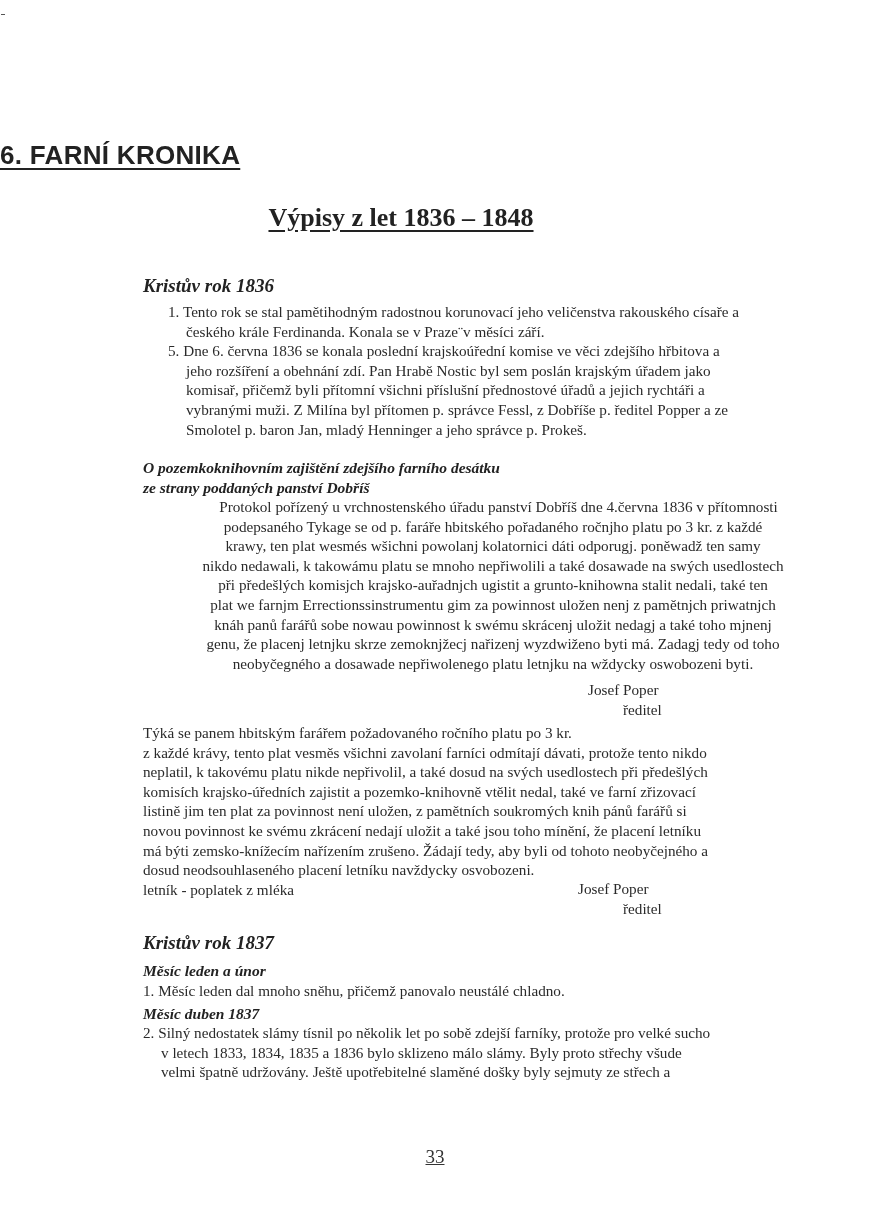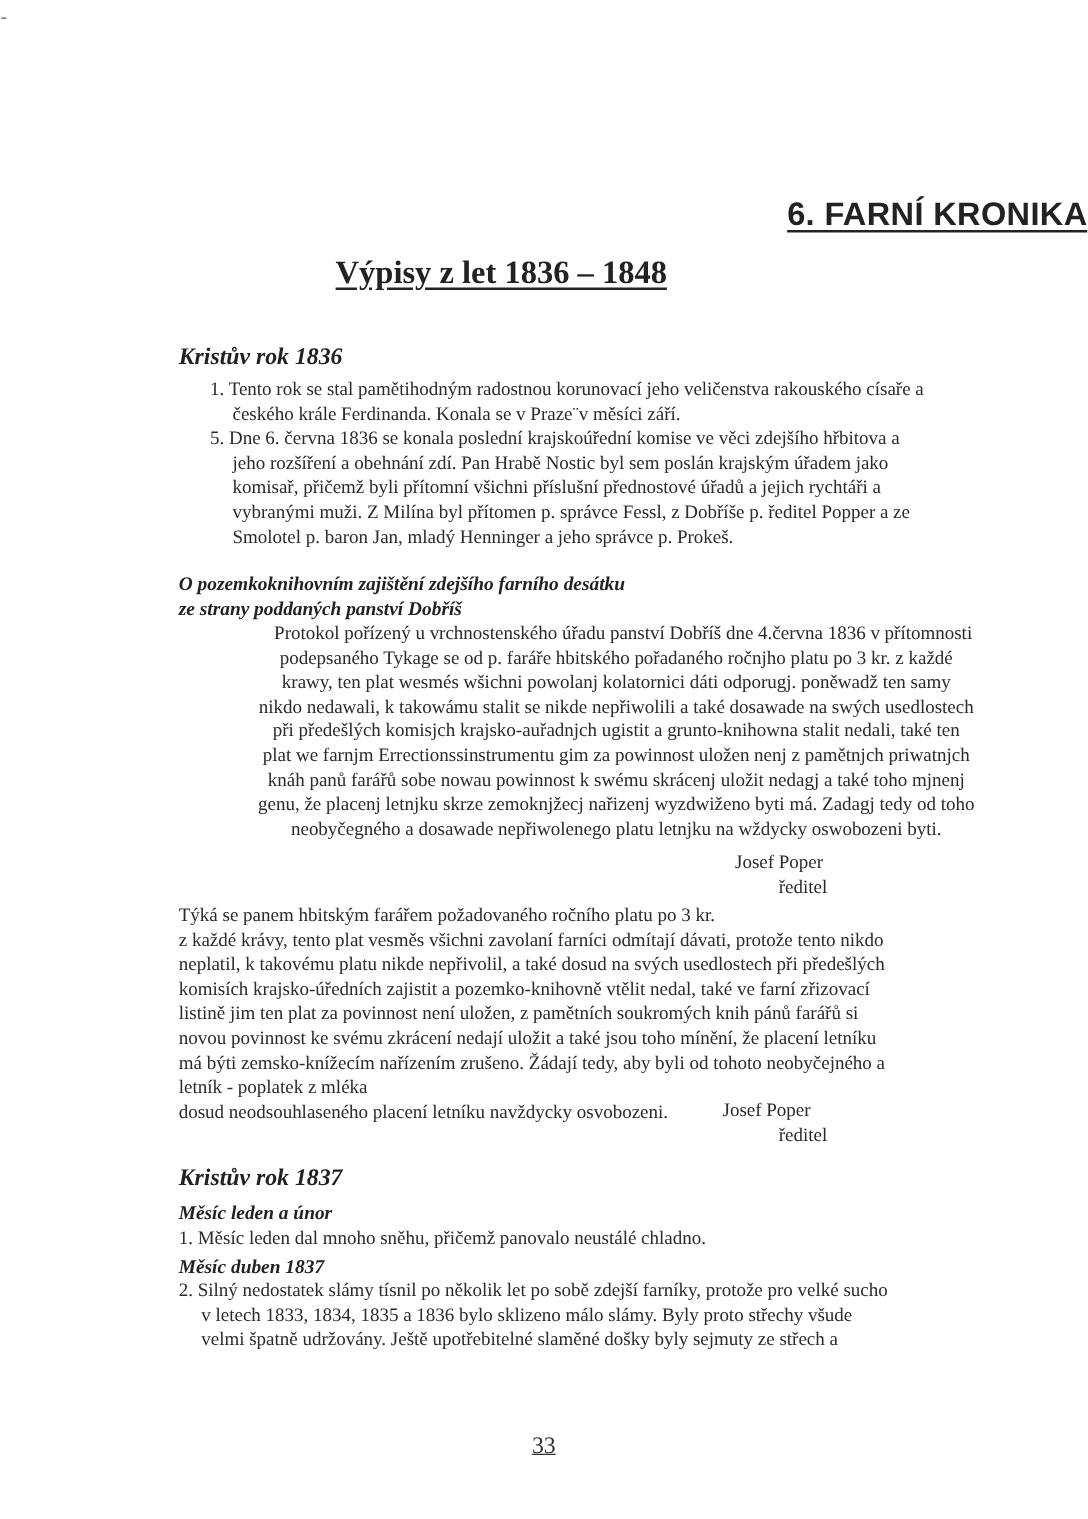--- a/index.html
+++ b/index.html
@@ -1,19 +1,19 @@
 <!DOCTYPE html>
 <html><head>
   <meta charset="utf-8">
   <style>
     html, body { margin: 0; padding: 0; background: #ffffff; }
     body { width: 870px; height: 1215px; position: relative; overflow: hidden;
            font-family: "Liberation Serif", serif; color: #2a2a2a; }
     .page { position: absolute; left: 0; top: 0; width: 870px; height: 1215px; }
-    .h1 { position: absolute; left: 0; width: 870px; top: 156px; text-align: right;
+    .h1 { position: absolute; left: 0; width: 870px; top: 140px; text-align: left;
           font-family: "Liberation Sans", sans-serif; font-weight: bold; font-size: 26px;
           text-decoration: underline; text-underline-offset: 4px; color: #222; letter-spacing: 0.3px; }
     .h2 { position: absolute; left: 0; width: 802px; top: 203px; text-align: center;
           font-family: "Liberation Serif", serif; font-weight: bold; font-size: 26px;
           text-decoration: underline; text-underline-offset: 4px; color: #222; }
     .txt { position: absolute; left: 143px; width: 700px; font-size: 15.2px; line-height: 19.6px; white-space: nowrap; }
     .sec { position: absolute; left: 143px; font-weight: bold; font-style: italic; font-size: 19px; white-space: nowrap; color: #222; }
     .sub { position: absolute; left: 143px; font-weight: bold; font-style: italic; font-size: 15.5px; line-height: 19.5px; white-space: nowrap; color: #222; }
     .line { display: block; }
     .ind { padding-left: 18px; }
@@ -43,40 +43,40 @@
   </div>
 
   <div class="sub" style="top:458px;">
     <span class="line">O pozemkoknihovním zajištění zdejšího farního desátku</span>
     <span class="line">ze strany poddaných panství Dobříš</span>
   </div>
   <div class="txt" style="top:497px;text-align:center;">
     <span class="line ind2">Protokol pořízený u vrchnostenského úřadu panství Dobříš dne 4.června 1836 v přítomnosti</span>
     <span class="line">podepsaného Tykage se od p. faráře hbitského pořadaného ročnjho platu po 3 kr. z každé</span>
     <span class="line">krawy, ten plat wesmés wšichni powolanj kolatornici dáti odporugj. poněwadž ten samy</span>
-    <span class="line">nikdo nedawali, k takowámu stalit se nikde nepřiwolili a také dosawade na swých usedlostech</span>
+    <span class="line">nikdo nedawali, k takowámu platu se mnoho nepřiwolili a také dosawade na swých usedlostech</span>
     <span class="line">při předešlých komisjch krajsko-auřadnjch ugistit a grunto-knihowna stalit nedali, také ten</span>
     <span class="line">plat we farnjm Errectionssinstrumentu gim za powinnost uložen nenj z pamětnjch priwatnjch</span>
     <span class="line">knáh panů farářů sobe nowau powinnost k swému skrácenj uložit nedagj a také toho mjnenj</span>
     <span class="line">genu, že placenj letnjku skrze zemoknjžecj nařizenj wyzdwiženo byti má. Zadagj tedy od toho</span>
     <span class="line">neobyčegného a dosawade nepřiwolenego platu letnjku na wždycky oswobozeni byti.</span>
   </div>
   <div class="sig" style="top:681px; left:588px;">Josef Poper</div>
   <div class="sig" style="top:701px; left:623px;">ředitel</div>
 
   <div class="txt" style="top:723px;">
     <span class="line">Týká se panem hbitským farářem požadovaného ročního platu po 3 kr.</span>
     <span class="line">z každé krávy, tento plat vesměs všichni zavolaní farníci odmítají dávati, protože tento nikdo</span>
     <span class="line">neplatil, k takovému platu nikde nepřivolil, a také dosud na svých usedlostech při předešlých</span>
     <span class="line">komisích krajsko-úředních zajistit a pozemko-knihovně vtělit nedal, také ve farní zřizovací</span>
     <span class="line">listině jim ten plat za povinnost není uložen, z pamětních soukromých knih pánů farářů si</span>
     <span class="line">novou povinnost ke svému zkrácení nedají uložit a také jsou toho mínění, že placení letníku</span>
     <span class="line">má býti zemsko-knížecím nařízením zrušeno. Žádají tedy, aby byli od tohoto neobyčejného a</span>
+    <span class="line">dosud neodsouhlaseného placení letníku navždycky osvobozeni.</span>
     <span class="line">letník - poplatek z mléka</span>
-    <span class="line">dosud neodsouhlaseného placení letníku navždycky osvobozeni.</span>
   </div>
   <div class="sig" style="top:880px; left:578px;">Josef Poper</div>
   <div class="sig" style="top:900px; left:623px;">ředitel</div>
 
   <div class="sec" style="top:932px;">Kristův rok 1837</div>
   <div class="sub" style="top:961px;">Měsíc leden a únor</div>
   <div class="txt" style="top:981px;">
     <span class="line">1. Měsíc leden dal mnoho sněhu, přičemž panovalo neustálé chladno.</span>
   </div>
   <div class="sub" style="top:1004px;">Měsíc duben 1837</div>

